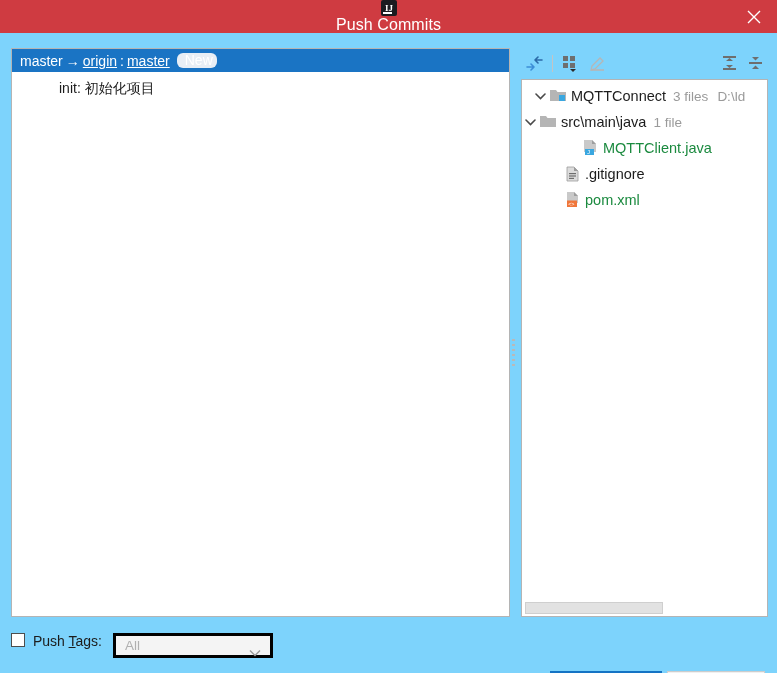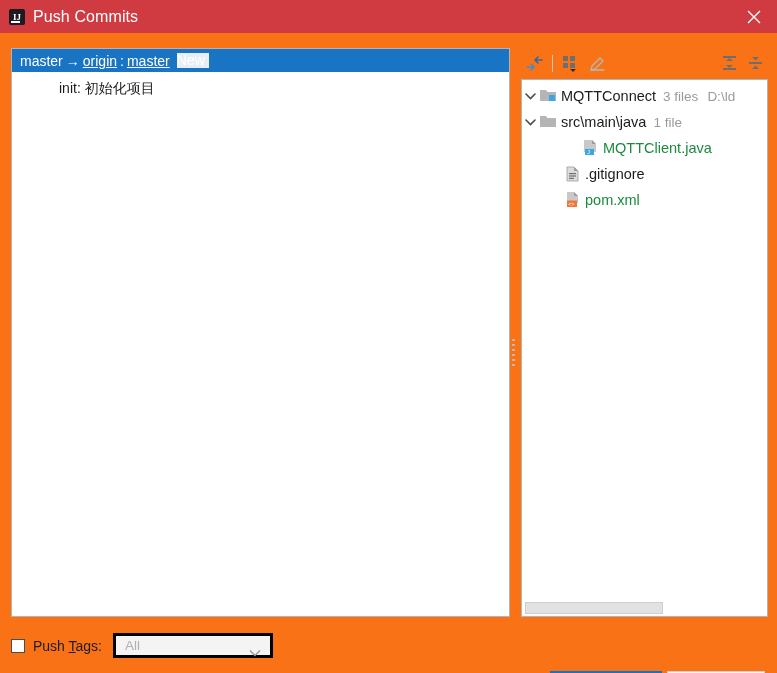--- a/index.html
+++ b/index.html
@@ -10,21 +10,21 @@
     background: #f0f0f0;
     font-family: "Liberation Sans", sans-serif;
     -webkit-font-smoothing: antialiased;
   }
 
   
   .titlebar {
     position: absolute; left: 0; top: 0;
     width: 777px; height: 33px;
     background: #cf3b41;
-    display: flex; align-items: center;
+    display: flex; align-items: center; flex-direction: column;
   }
   .title-icon {
     width: 16px; height: 16px;
     margin-left: 9px; margin-right: 8px;
     position: relative; flex: none;
   }
   .title-icon .ij-sq {
     position: absolute; left: 0; top: 0;
     width: 16px; height: 16px;
     background: #1b1b20;
@@ -58,21 +58,21 @@
     width: 46px; height: 33px;
     display: flex; align-items: center; justify-content: center;
     cursor: default;
   }
   .close-btn svg { display: block; }
 
   
   .dialog-body {
     position: absolute; left: 0; top: 33px;
     width: 777px; height: 640px;
-    background: #f97316;
+    background: #7dd3fc;
   }
 
   
   .commit-panel {
     position: absolute;
     left: 11px; top: 15px;
     width: 499px; height: 569px;
     background: #ffffff;
     border: 1px solid #b4b4b4;
     overflow: hidden;
@@ -87,22 +87,22 @@
   .commit-head span { color: #ffffff; font-size: 14px; }
   .ch-plain { }
   .ch-link { text-decoration: underline; }
   .ch-arrow { padding: 0 3px; font-size: 14px; }
   .ch-colon { padding: 0 3px; }
   .badge-new {
     margin-left: 7px;
     background: #e8eef5;
     color: #2b2b2b;
     font-size: 11px;
-    padding: 0px 4px 1px 0;
-    border-radius: 0;
+    padding: 0px 4px 1px 8px;
+    border-radius: 6px;
     line-height: 14px;
     display: inline-block;
   }
   .commit-msg {
     padding-left: 47px;
     padding-top: 8px;
     font-size: 14px;
     color: #1c1c1c;
     white-space: nowrap;
   }
@@ -177,21 +177,21 @@
   .hscroll-thumb {
     position: absolute; left: 2px; top: 1px;
     width: 138px; height: 12px;
     background: #e2e2e2;
     border: 1px solid #cfcfcf;
   }
 
   
   .tags-row {
     position: absolute; left: 11px; top: 600px;
-    display: flex; align-items: center;
+    display: flex; 
   }
   .chk {
     width: 14px; height: 14px;
     border: 1px solid #4d4d4d;
     background: #fff; flex: none;
   }
   .tags-label {
     font-size: 14px; color: #1c1c1c;
     margin-left: 8px; margin-right: 11px;
   }
@@ -309,21 +309,21 @@
           <path d="M5 2 L12 2 L8.5 5.5 Z" fill="#6e6e6e"></path>
           <rect x="2" y="7" width="13" height="2" fill="#6e6e6e"></rect>
           <path d="M5 14 L12 14 L8.5 10.5 Z" fill="#6e6e6e"></path>
         </svg>
       </div>
     </div>
 
     <div class="tree-box">
       <div class="tree-rows">
 
-        <div class="tree-row" style="padding-left:0">
+        <div class="tree-row" style="padding-left:10px">
           <span class="twisty">
             <svg width="11" height="8" viewBox="0 0 11 8">
                 <path d="M1 2 L5.5 6.5 L10 2" stroke="#4a4a4a" stroke-width="1.6" fill="none" stroke-linecap="round"></path>
               </svg>
           </span>
           <span class="row-icon">
             <svg width="17" height="15" viewBox="0 0 17 15">
               <path d="M0 2 L6 2 L7.5 4 L16 4 L16 13 L0 13 Z" fill="#b5b5b5"></path>
               <rect x="9" y="7" width="6" height="6" fill="#3aa7e0"></rect>
             </svg>

